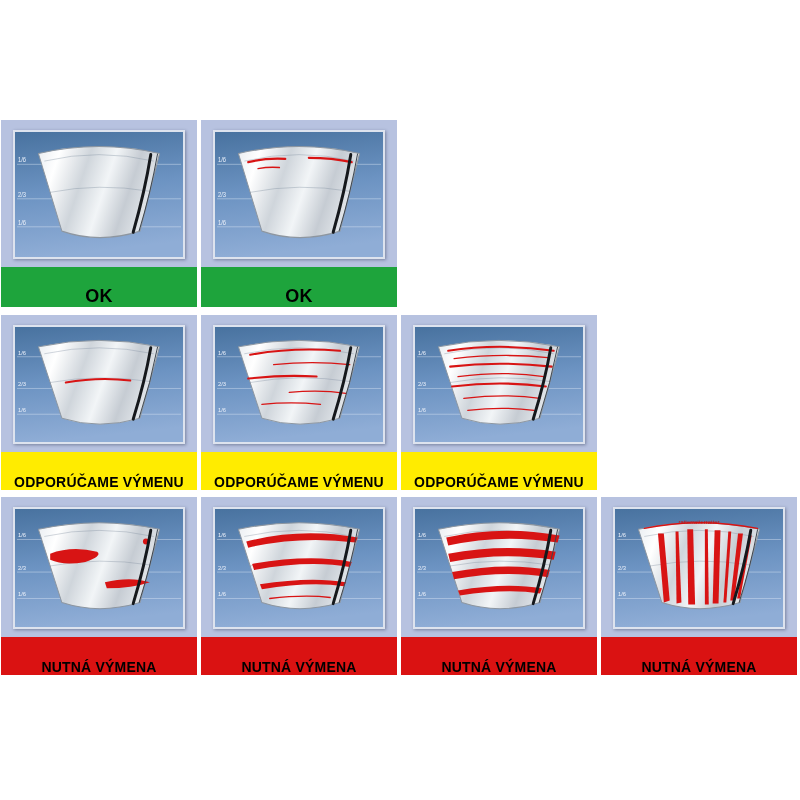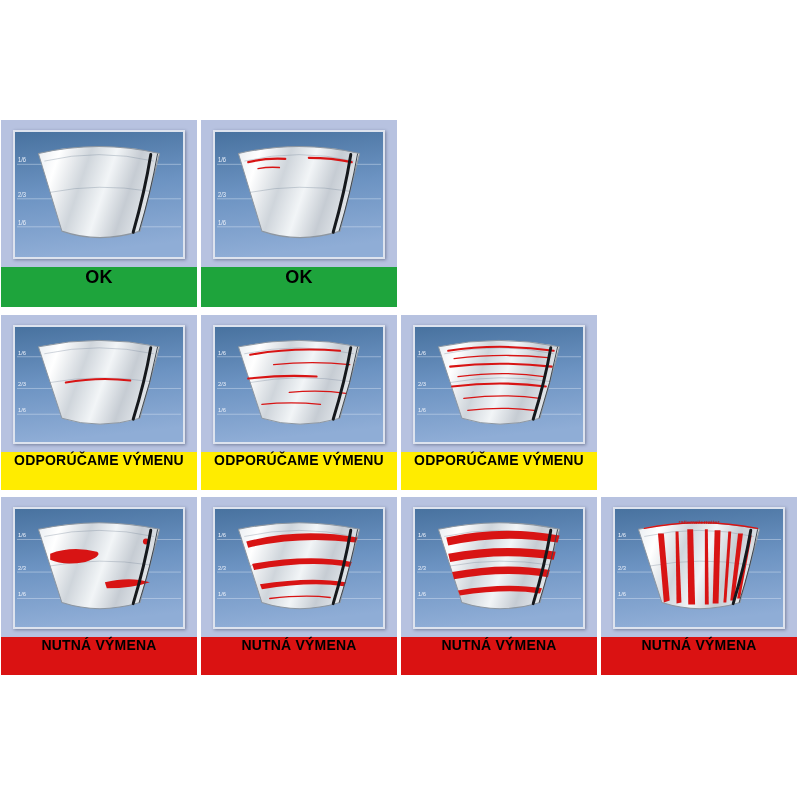--- a/index.html
+++ b/index.html
@@ -11,21 +11,21 @@
   #row-2{top:315px}
   #row-3{top:497px}
   .cell{width:196px;display:flex;flex-direction:column}
   .panel{background:#b7c2e0;padding:10px 12px 8px;height:147px}
   #row-2 .panel{height:137px}
   #row-3 .panel{height:140px}
   .screen{width:100%;height:100%;border:2px solid #dde3ee;
           box-shadow:inset 0 0 0 1px #55688f, 1px 1px 3px rgba(40,50,80,.45);
           background:#5b83b5}
   .screen svg{display:block;width:100%;height:100%}
-  .label-bar{height:40px;display:flex;align-items:flex-start;justify-content:center}
+  .label-bar{height:40px;display:flex;align-items:flex-end;justify-content:center}
   #row-2 .label-bar,#row-3 .label-bar{height:38px}
   .label-bar span{font-weight:700;font-size:14px;color:#000;letter-spacing:.2px;white-space:nowrap}
   #row-1 .label-bar span{font-size:18px}
   .scale-line{stroke:rgba(222,232,246,.55);stroke-width:.8}
   .scale-text{font-size:6px;fill:#e9eff9;font-family:"Liberation Sans",sans-serif}
   .fan{fill:url(#gradFan);stroke:#8d96a0;stroke-width:1}
   .refl{stroke:rgba(125,140,158,.45);stroke-width:.8;fill:none}
   .blade{stroke:#15181c;stroke-width:3;fill:none;stroke-linecap:round}
   .blade-thin{stroke:#3c454f;stroke-width:1;fill:none}
   .w1{stroke:#d81414;stroke-width:1.3;fill:none;stroke-linecap:round}

